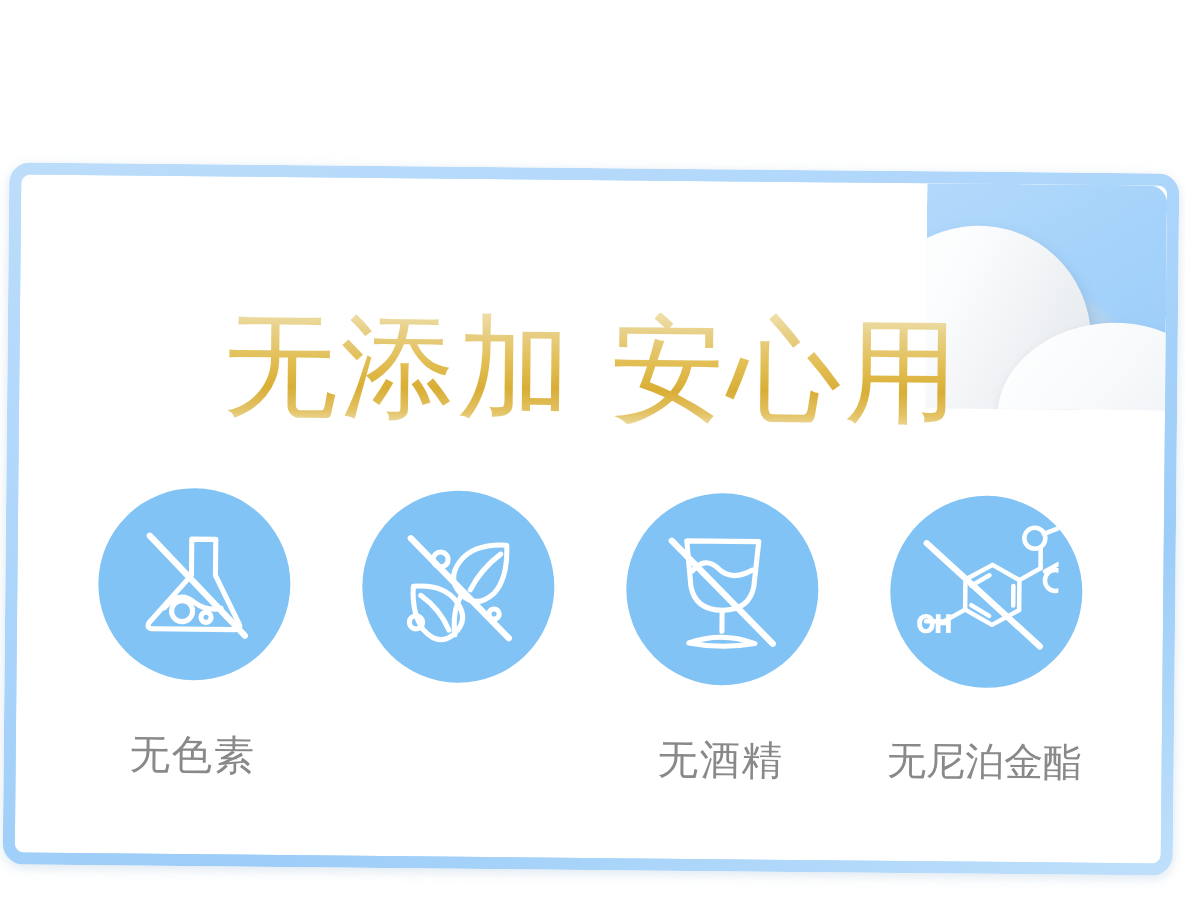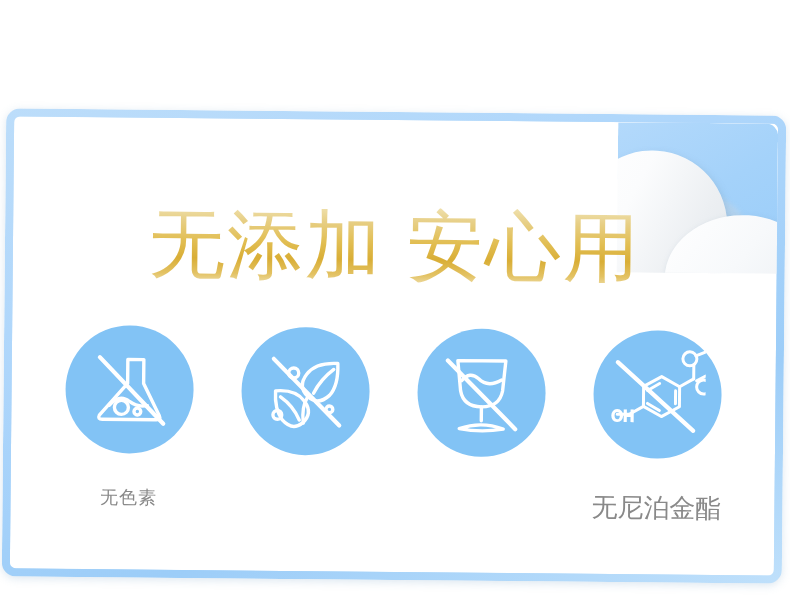--- a/index.html
+++ b/index.html
@@ -158,21 +158,21 @@
     height: 128px;
     border-radius: 50%;
     background: #82c3f5;
     display: flex;
     align-items: center;
     justify-content: center;
   }
   .icon-circle svg { display: block; }
   .icon-label {
     margin-top: 32px;
-    font-size: 18px;
+    font-size: 27px;
     color: #898989;
     letter-spacing: 1px;
     white-space: nowrap;
     font-family: "DejaVu Sans", "Liberation Sans", sans-serif;
   }
   .icon-cell:nth-child(4) .icon-label { letter-spacing: 0px; font-size: 26px; }
 </style>
 </head>
 <body>
 
@@ -232,20 +232,21 @@
             <svg width="92" height="92" viewBox="0 0 92 92">
               <g fill="none" stroke="#ffffff" stroke-width="3.4" stroke-linecap="round" stroke-linejoin="round">
                 <path d="M22 14 L70 14 L67 44 Q64 60 46 60 Q28 60 25 44 Z"></path>
                 <path d="M26 34 Q34 24 43 32 Q52 41 66 33"></path>
                 <path d="M46 60 L46 74"></path>
                 <path d="M24 82 Q46 74 68 82 Q46 86 24 82 Z"></path>
               </g>
               <line x1="12" y1="14" x2="80" y2="82" stroke="#ffffff" stroke-width="4.2" stroke-linecap="round"></line>
             </svg>
           </div>
+          <div class="icon-label">无酒精</div>
         </div>
 
         <div class="icon-cell">
           <div class="icon-circle">
             <svg width="96" height="96" viewBox="0 0 96 96">
               <g fill="none" stroke="#ffffff" stroke-width="3" stroke-linecap="round" stroke-linejoin="round">
                 <path d="M34 40 L52 30 L70 40 L70 60 L52 70 L34 60 Z"></path>
                 <path d="M38 44 L50 37"></path>
                 <path d="M66 44 L66 57"></path>
                 <path d="M38 57 L50 64"></path>

